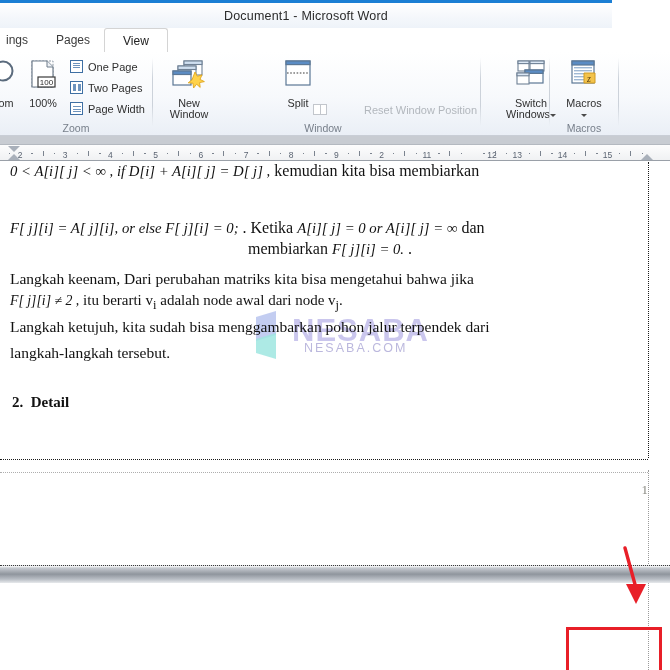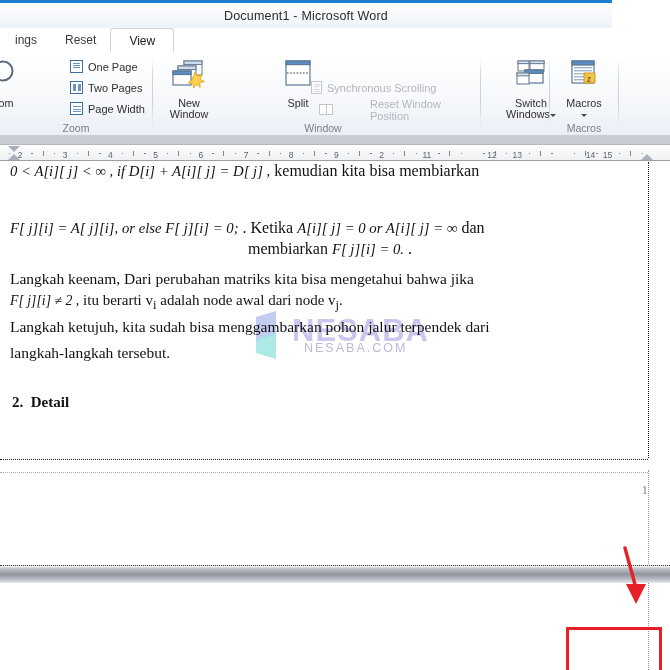--- a/index.html
+++ b/index.html
@@ -23,21 +23,21 @@
   
   .tabstrip {
     position:absolute; left:0; top:28px; width:670px; height:24px;
     background:#ffffff;
     display:flex; align-items:flex-end;
   }
   .tab {
     font-size:12px; color:#3b3b3b; padding:3px 14px 4px 14px;
     line-height:16px; position:relative; top:0;
   }
-  .tab.first { padding-left:15px;margin-top:16px; }
+  .tab.first { padding-left:6px;margin-top:16px; }
   .tab.active {
     background:#ffffff;
     border:1px solid #d4d4d4; border-bottom:none;
     border-top-left-radius:3px; border-top-right-radius:3px;
     height:24px; display:flex; align-items:center;
     padding:0 18px; color:#222;
   }
 
   
   .ribbon {
@@ -191,38 +191,50 @@
 <body>
 
 <div id="app">
 
   <div class="titlebar">
     <div class="titlebar-text">Document1  -  Microsoft Word</div>
   </div>
 
   <div class="tabstrip">
     <div class="tab first">ings</div>
-    <div class="tab">Reset</div>
+    <div class="tab">Pages</div>
     <div class="tab active">View</div>
   </div>
 
   <div class="ribbon">
 
     <div class="rgroup" style="left:0;width:152px;">
 
       <div class="bigbtn" style="left:-14px; top:6px; width:40px;">
         <span class="ico">
           <svg width="34" height="34" viewBox="0 0 34 34">
             <circle cx="14" cy="13" r="9.5" fill="#ffffff" stroke="#5b6b7d" stroke-width="2"></circle>
             <line x1="7" y1="20" x2="1" y2="27" stroke="#5b6b7d" stroke-width="3"></line>
           </svg>
         </span>
         <span>om</span>
       </div>
 
+      <div class="bigbtn" style="left:22px; top:6px; width:42px;">
+        <span class="ico">
+          <svg width="32" height="34" viewBox="0 0 32 34">
+            <rect x="5" y="3" width="21" height="26" fill="#ffffff" stroke="#8d98a5" stroke-width="1" stroke-dasharray="2 1.4"></rect>
+            <path d="M5 3 L20 3 L26 9 L26 29 L5 29 Z" fill="#ffffff" stroke="#6f7c8b" stroke-width="1.2"></path>
+            <path d="M20 3 L20 9 L26 9" fill="#eef1f5" stroke="#6f7c8b" stroke-width="1"></path>
+            <rect x="11" y="19" width="17" height="10" fill="#ffffff" stroke="#3a3a3a" stroke-width="1.2"></rect>
+            <text x="19.5" y="27" font-size="8" font-family="Liberation Sans, sans-serif" fill="#2a2a2a" text-anchor="middle">100</text>
+          </svg>
+        </span>
+        <span>100%</span>
+      </div>
 
       <div class="smallitem" style="left:70px; top:6px;">
         <span class="ic ic-page"></span>
         <span>One Page</span>
       </div>
       <div class="smallitem" style="left:70px; top:27px;">
         <span class="ic ic-two"></span>
         <span>Two Pages</span>
       </div>
       <div class="smallitem" style="left:70px; top:48px;">
@@ -258,25 +270,21 @@
         <span class="ico">
           <svg width="34" height="34" viewBox="0 0 34 34">
             <rect x="5" y="3" width="24" height="24" fill="#ffffff" stroke="#5b7795" stroke-width="1.2"></rect>
             <rect x="5" y="3" width="24" height="3.6" fill="#5b8cc4" stroke="#5b7795" stroke-width="1.2"></rect>
             <line x1="6" y1="15" x2="28" y2="15" stroke="#3a3a3a" stroke-width="1.2" stroke-dasharray="1.6 1.6"></line>
           </svg>
         </span>
         <span>Split</span>
       </div>
 
-      <div class="smallitem disabled" style="left:158px; top:27px;">
-        <span class="ic ic-sync"></span>
-        <span>Synchronous Scrolling</span>
-      </div>
-      <div class="smallitem disabled" style="left:166px; top:49px;gap:37px;">
+      <div class="smallitem disabled" style="left:160px; top:49px;gap:37px;">
         <span class="ic ic-reset"></span>
         <span>Reset Window Position</span>
       </div>
 
       <div class="gl" style="left:100px;width:140px;">Window</div>
     </div>
 
     <div class="rsep" style="left:480px;"></div>
 
     <div class="rgroup" style="left:481px;width:68px;">
@@ -373,21 +381,21 @@
         <div class="bar" style="left: 449.4px;"></div>
         <div class="dot" style="left: 460.7px;"></div>
         <div class="tk" style="left: 492px;">12</div>
         <div class="dot" style="left: 483.3px;"></div>
         <div class="bar" style="left: 494.6px;"></div>
         <div class="dot" style="left: 505.9px;"></div>
         <div class="tk" style="left: 517.2px;">13</div>
         <div class="dot" style="left: 528.5px;"></div>
         <div class="bar" style="left: 539.8px;"></div>
         <div class="dot" style="left: 551.1px;"></div>
-        <div class="tk" style="left: 562.4px; margin-left: 28px;">14</div>
+        <div class="tk" style="left: 562.4px;">14</div>
         <div class="dot" style="left: 573.7px;"></div>
         <div class="bar" style="left: 585px;"></div>
         <div class="dot" style="left: 596.3px;"></div>
         <div class="tk" style="left: 607.6px;">15</div>
         <div class="dot" style="left: 618.9px;"></div>
         <div class="bar" style="left: 630.2px;"></div>
         <div class="dot" style="left: 641.5px;"></div>
         <div class="dot" style="left: 8.7px;"></div>
       </div>
   </div>

